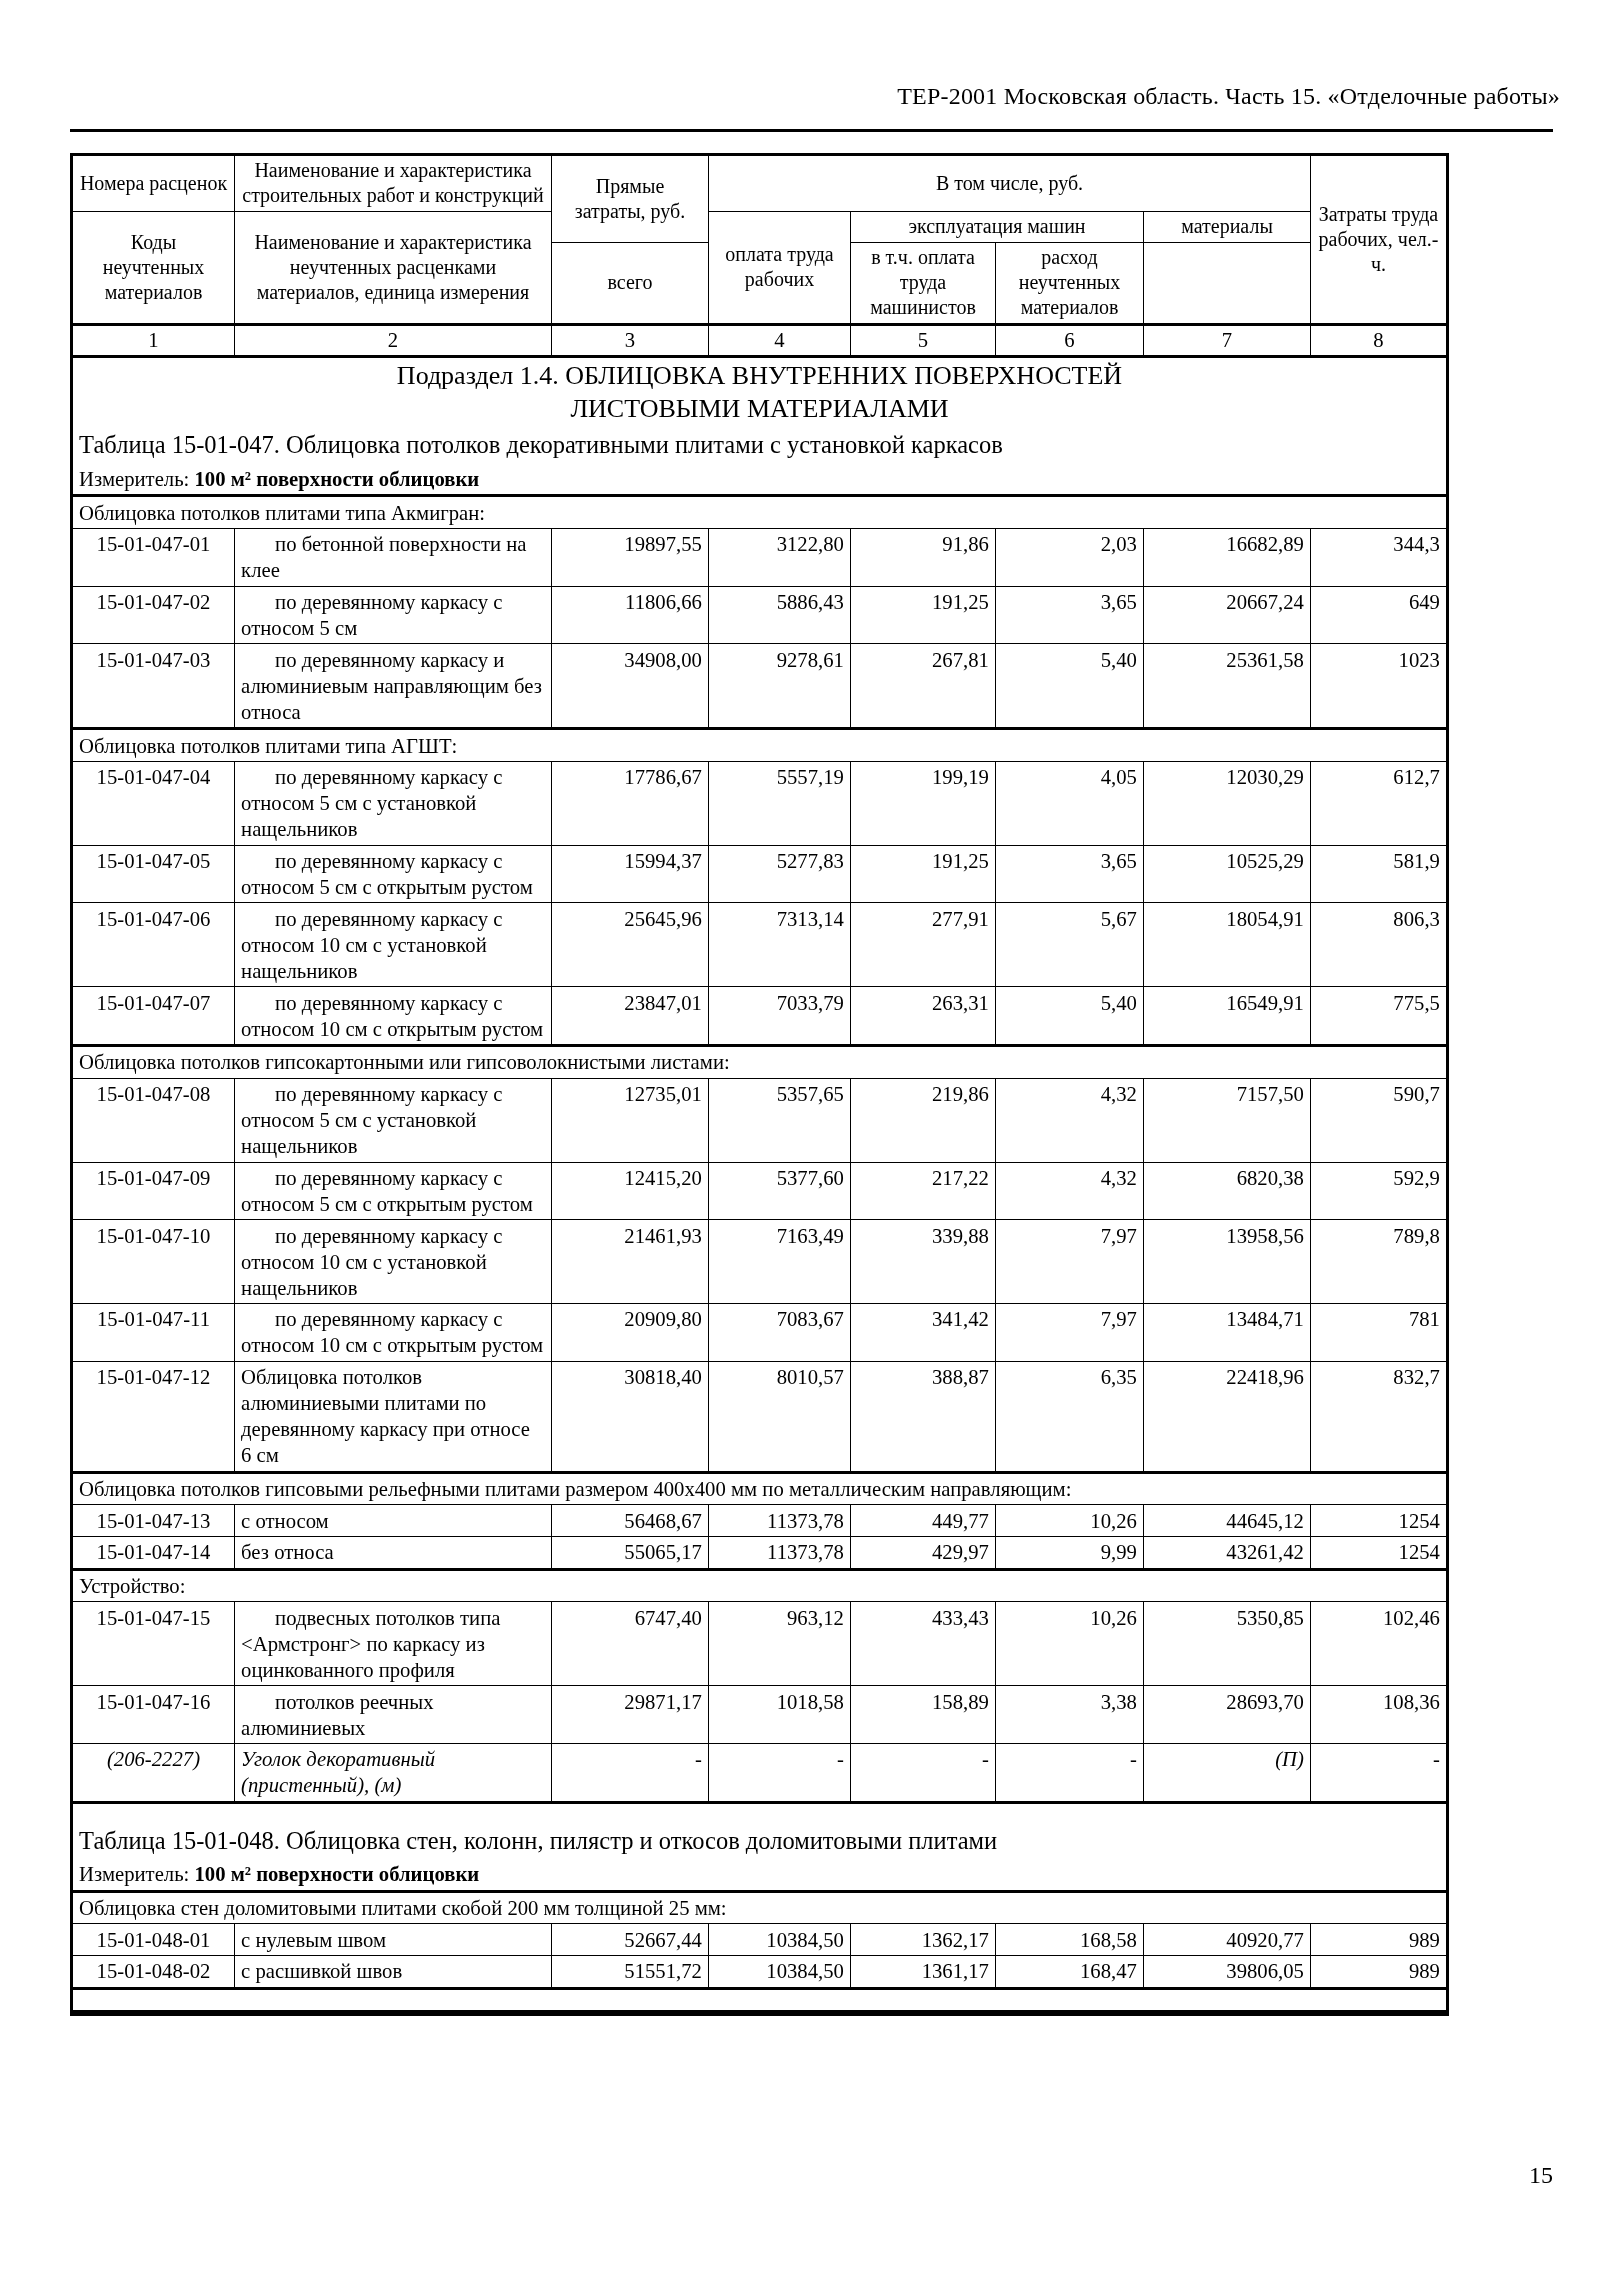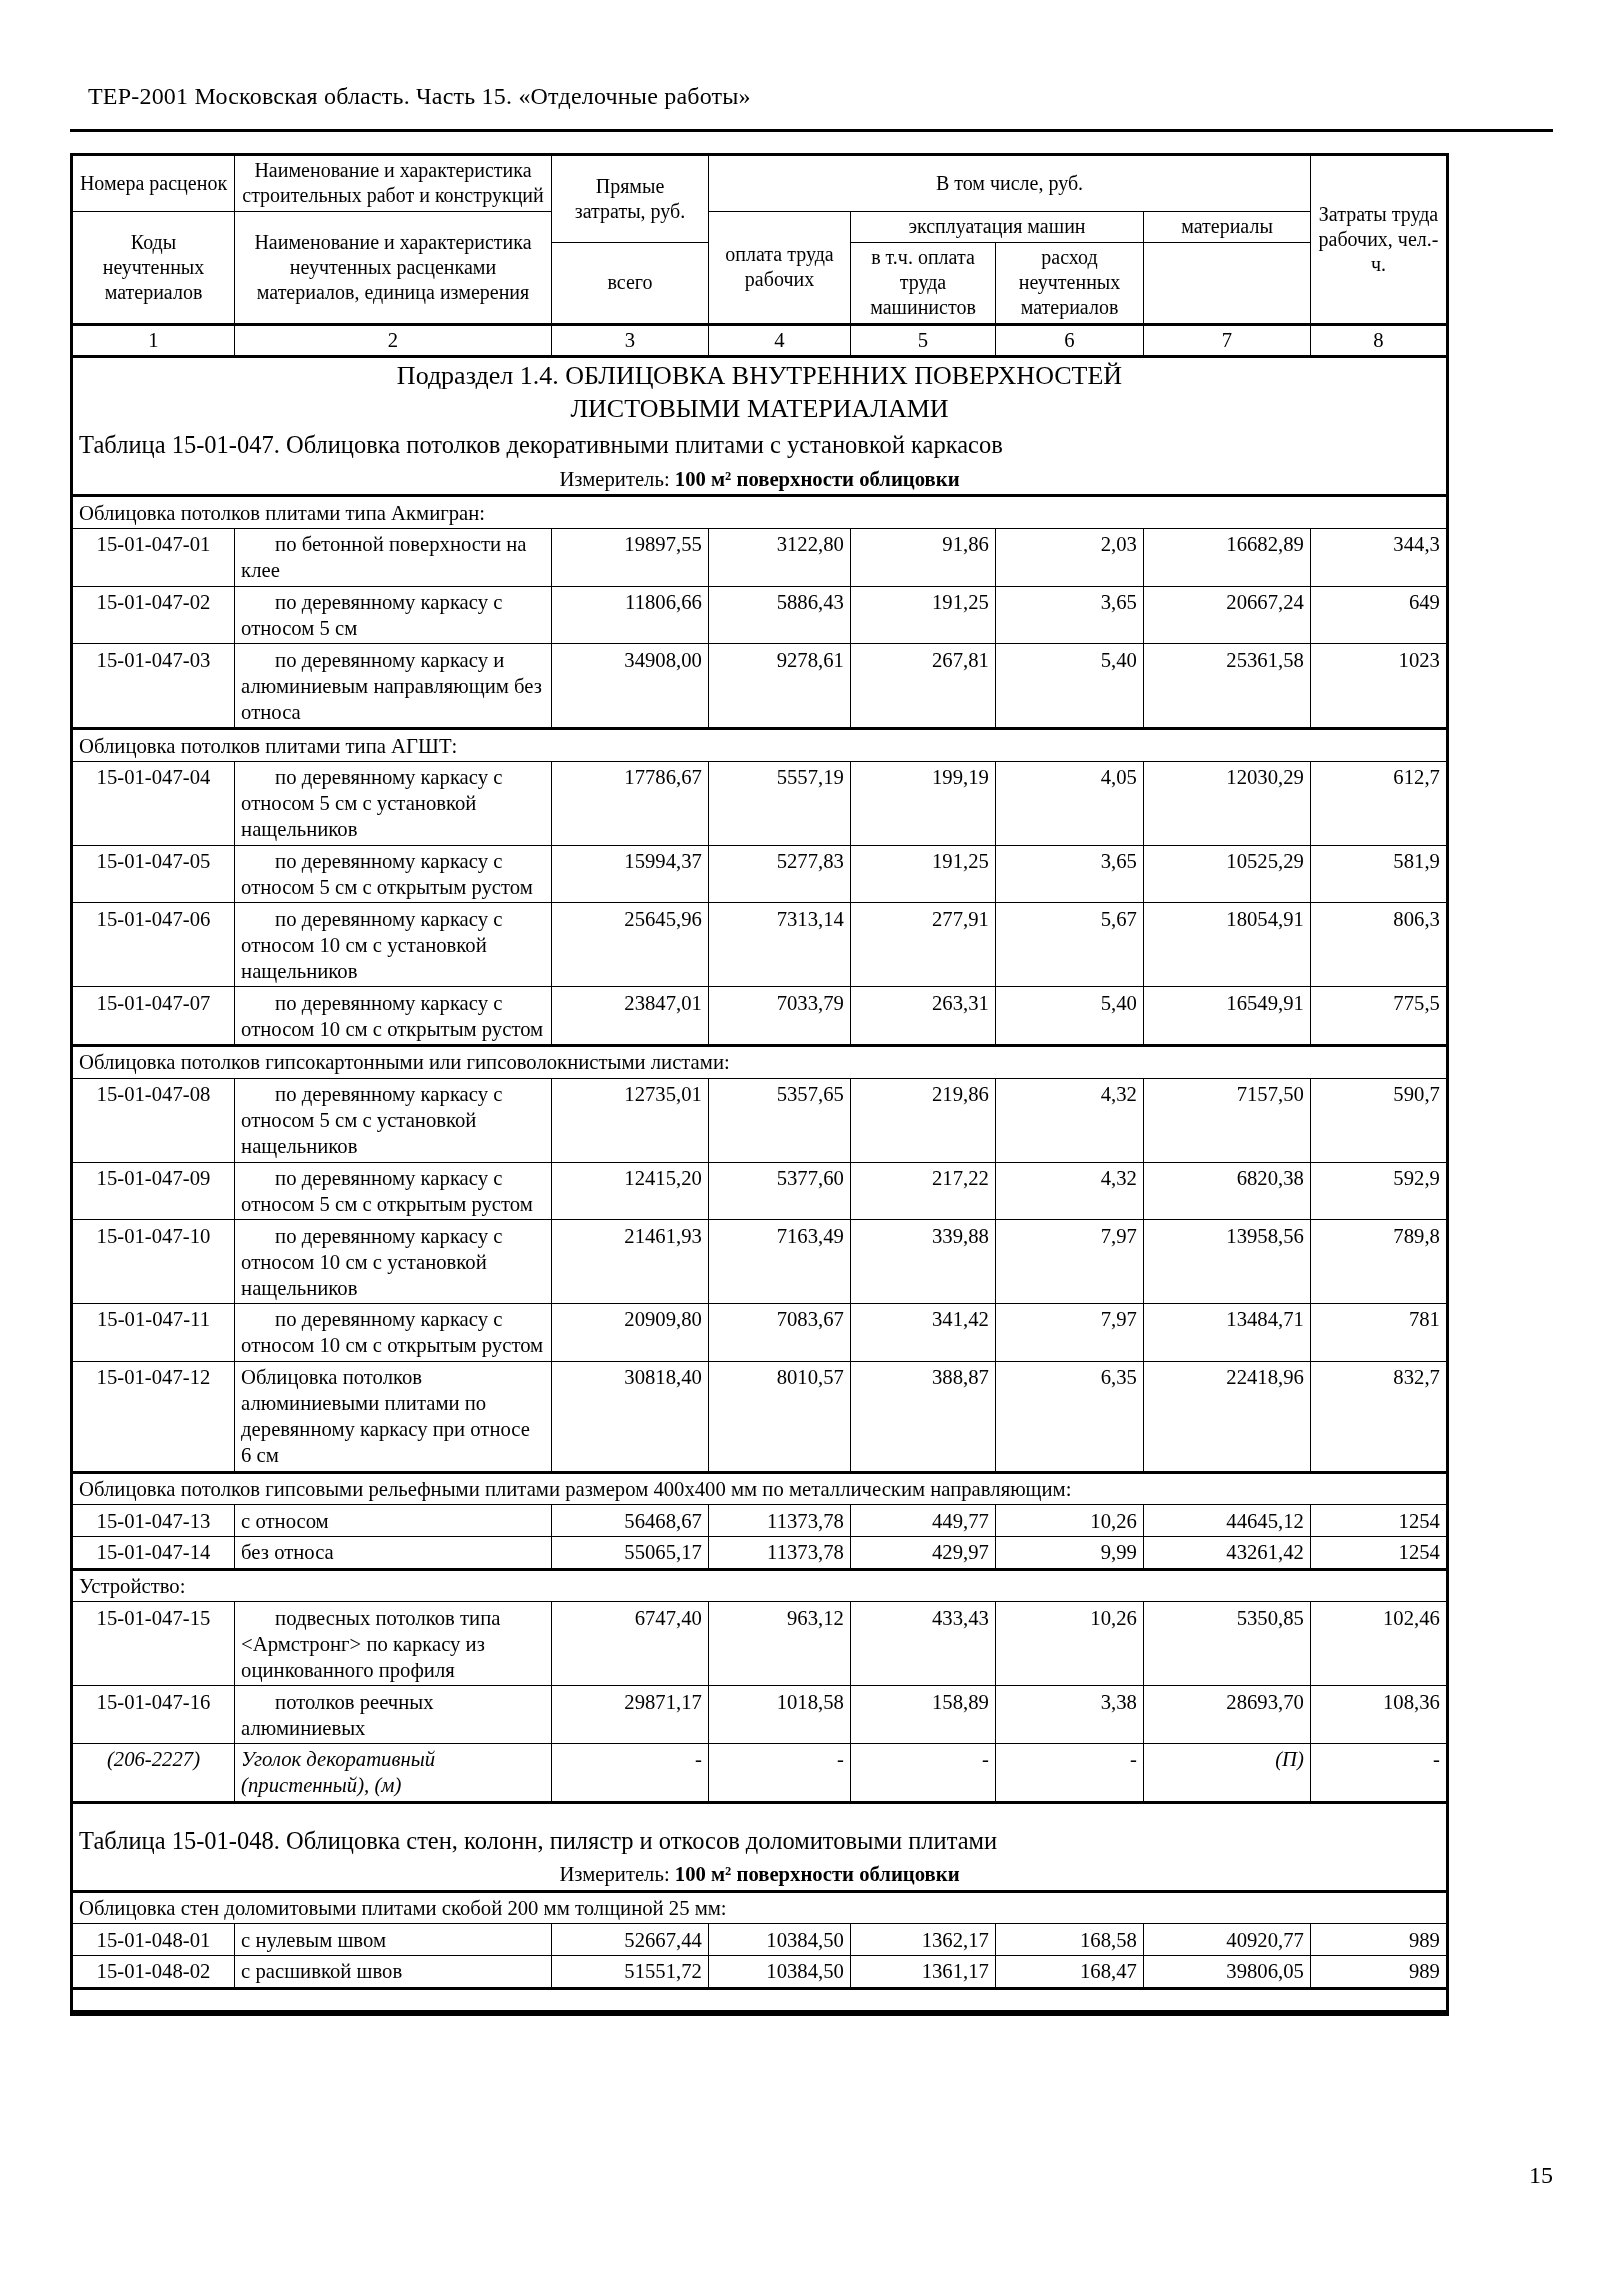--- a/index.html
+++ b/index.html
@@ -15,23 +15,24 @@
     position: relative;
     width: 1623px;
     height: 2295px;
     box-sizing: border-box;
     padding: 0;
     background: #fff;
     overflow: hidden;
   }
   .header-band {
     position: absolute;
-    left: 88px;
+    left: 77px;
     top: 83px;
     width: 1483px;
+    text-align: right;
     font-size: 24px;
     letter-spacing: 0.2px;
   }
   .header-rule {
     position: absolute;
     left: 70px;
     top: 129px;
     width: 1483px;
     height: 3.1px;
     background: #000;
@@ -93,21 +94,21 @@
     padding: 20px 31px 6.1px 31px;
   }
   .table-caption {
     text-align: left;
     font-weight: bold;
     font-size: 24.5px;
     padding: 23px 7.7px 3.1px 15.3px;
     line-height: 1.3;
   }
   .measure-line {
-    text-align: center;
+    text-align: left;
     font-size: 20.7px;
     padding: 9.2px 7.7px 10.7px 99px;
   }
   .measure-line b { font-weight: bold; }
 
   .code-cell { text-align: center; font-size: 20.7px; }
   .name-cell { text-align: left; font-size: 20.7px; }
   .name-cell .indent { display: block; text-indent: 34px; }
   .num-cell { text-align: right; font-size: 20.7px; }
   .ital { font-style: italic; }

